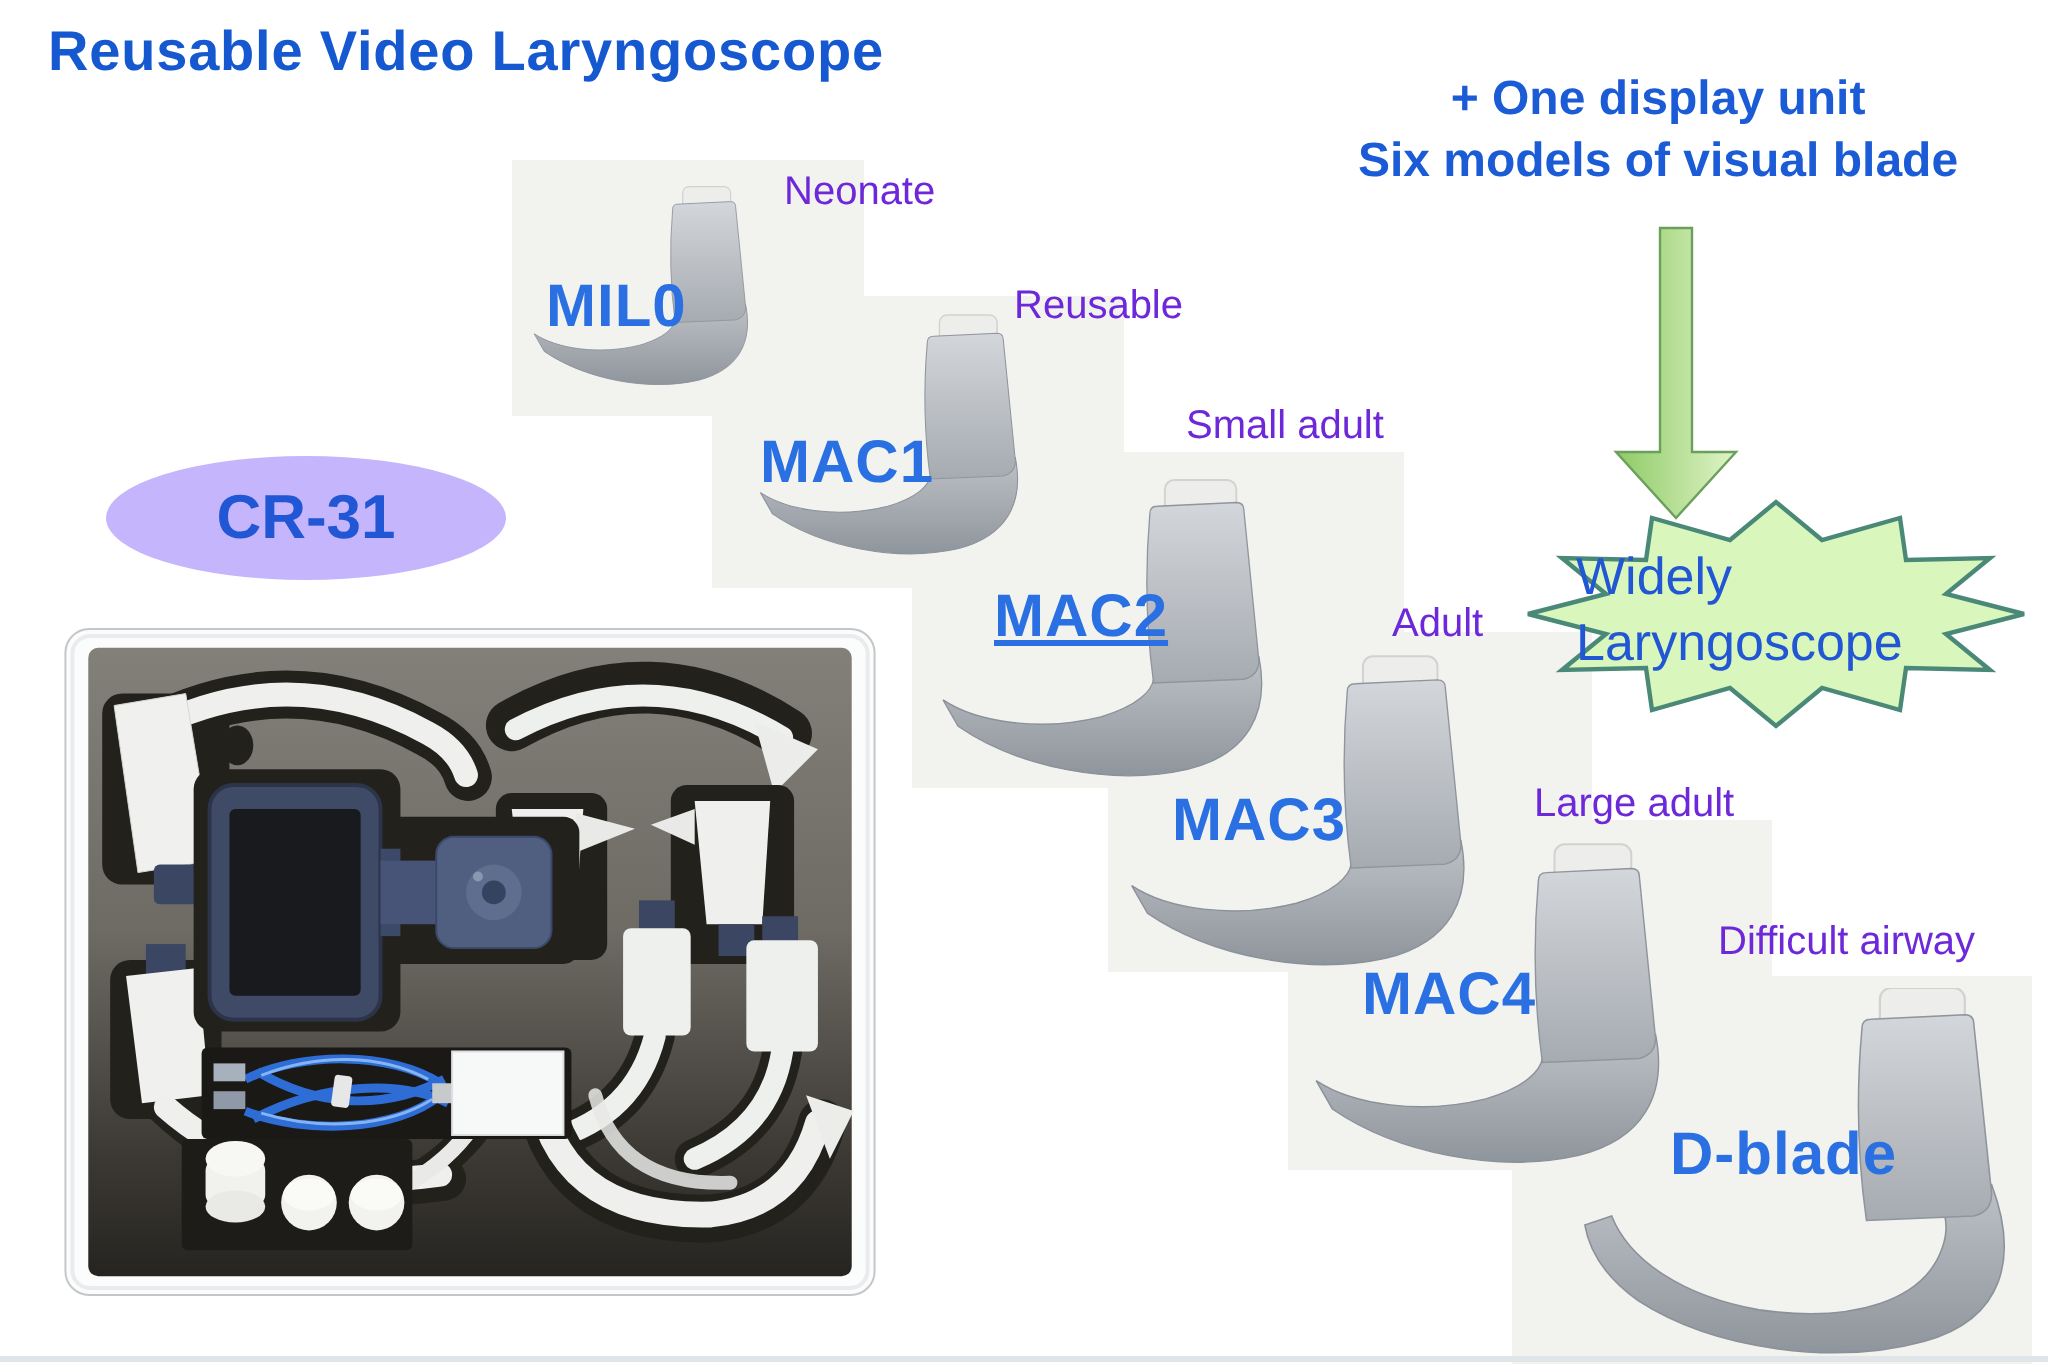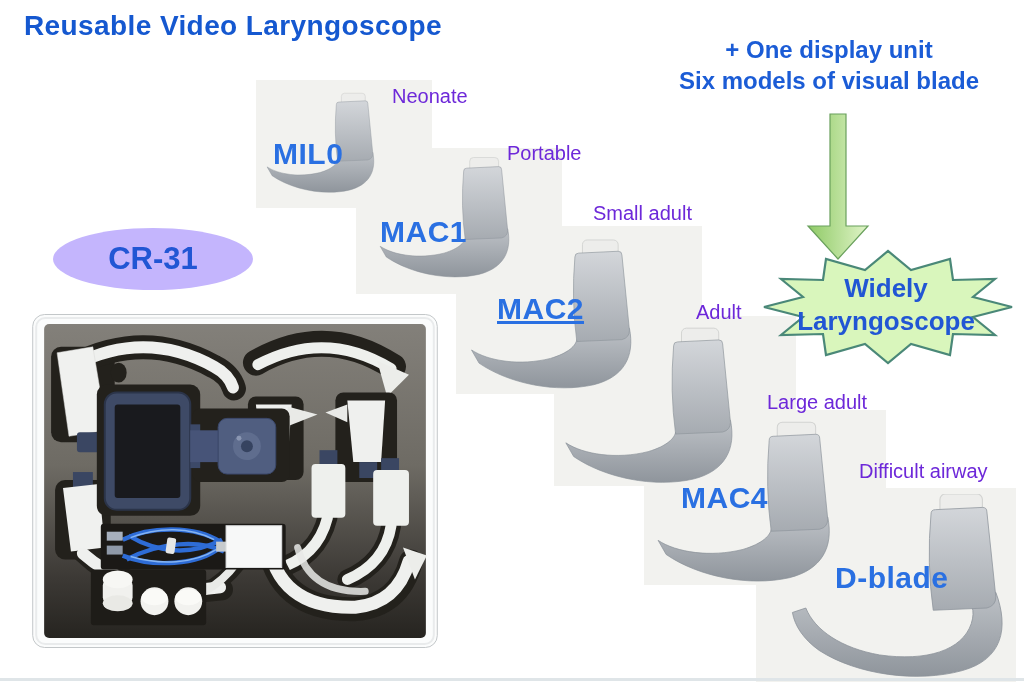--- a/index.html
+++ b/index.html
@@ -4,21 +4,21 @@
 <style>
   html,body{margin:0;padding:0;background:#ffffff;}
   .canvas{position:relative;width:1024px;height:686px;background:#ffffff;overflow:hidden;
           font-family:"Liberation Sans",sans-serif;}
   .abs{position:absolute;}
   .page-title{left:24px;top:10px;font-size:28px;font-weight:bold;color:#1558d0;letter-spacing:.4px;}
   .headline{left:640px;top:34px;width:378px;text-align:center;color:#1b5cd6;font-weight:bold;
             font-size:24px;line-height:31px;}
   .features{left:843px;top:124px;width:130px;text-align:center;color:#151515;font-weight:bold;
             font-style:italic;font-size:23px;line-height:38px;}
-  .burst-text{left:788px;top:272px;width:196px;text-align:center;color:#2156d4;font-weight:bold;
+  .burst-text{left:788px;top:272px;width:196px;color:#2156d4;font-weight:normal;
               font-size:26px;line-height:33px;z-index:3;}
   .badge-oval{left:53px;top:228px;width:200px;height:62px;border-radius:50%;background:#c4b5fd;
               text-align:center;line-height:62px;font-size:31px;font-weight:bold;color:#2156d4;z-index:2;}
   .card{background:#f2f2ef;z-index:0;}
   .size-label{font-size:20px;color:#6d28d9;white-space:nowrap;z-index:5;}
   .model-label{font-weight:bold;font-size:30px;color:#2a70e2;letter-spacing:.5px;white-space:nowrap;z-index:5;}
   .blade-svg{z-index:2;}
   .case-svg{left:31px;top:313px;z-index:1;}
   .burst-svg{left:758px;top:245px;z-index:2;}
   .arrow-svg{left:800px;top:112px;z-index:3;}
@@ -188,26 +188,27 @@
   <svg class="abs blade-svg" style="left:650px;top:420px;" width="202" height="172" viewBox="0 0 200 170">
       <use href="#blade"></use>
     </svg>
 
   <div class="abs card" style="left:756px;top:488px;width:260px;height:194px;"></div>
   <svg class="abs blade-svg" style="left:770px;top:494px;" width="246" height="190" viewBox="0 0 220 170">
       <use href="#dblade"></use>
     </svg>
 
   <div class="abs size-label" style="left:392px;top:85px;">Neonate</div>
-  <div class="abs size-label" style="left:507px;top:142px;">Portable</div>
+  <div class="abs size-label" style="left:507px;top:142px;">Reusable</div>
   <div class="abs size-label" style="left:593px;top:202px;">Small adult</div>
   <div class="abs size-label" style="left:696px;top:301px;">Adult</div>
   <div class="abs size-label" style="left:767px;top:391px;">Large adult</div>
   <div class="abs size-label" style="left:859px;top:460px;">Difficult airway</div>
 
   <div class="abs model-label" style="left:273px;top:137px;text-align:right;">MIL0</div>
   <div class="abs model-label" style="left:380px;top:215px;">MAC1</div>
   <div class="abs model-label" style="left:497px;top:292px;text-decoration:underline;">MAC2</div>
+  <div class="abs model-label" style="left:586px;top:394px;">MAC3</div>
   <div class="abs model-label" style="left:681px;top:481px;">MAC4</div>
   <div class="abs model-label" style="left:835px;top:561px;">D-blade</div>
 
   <div class="abs bottom-edge"></div>
 </div>
 
 </body></html>

